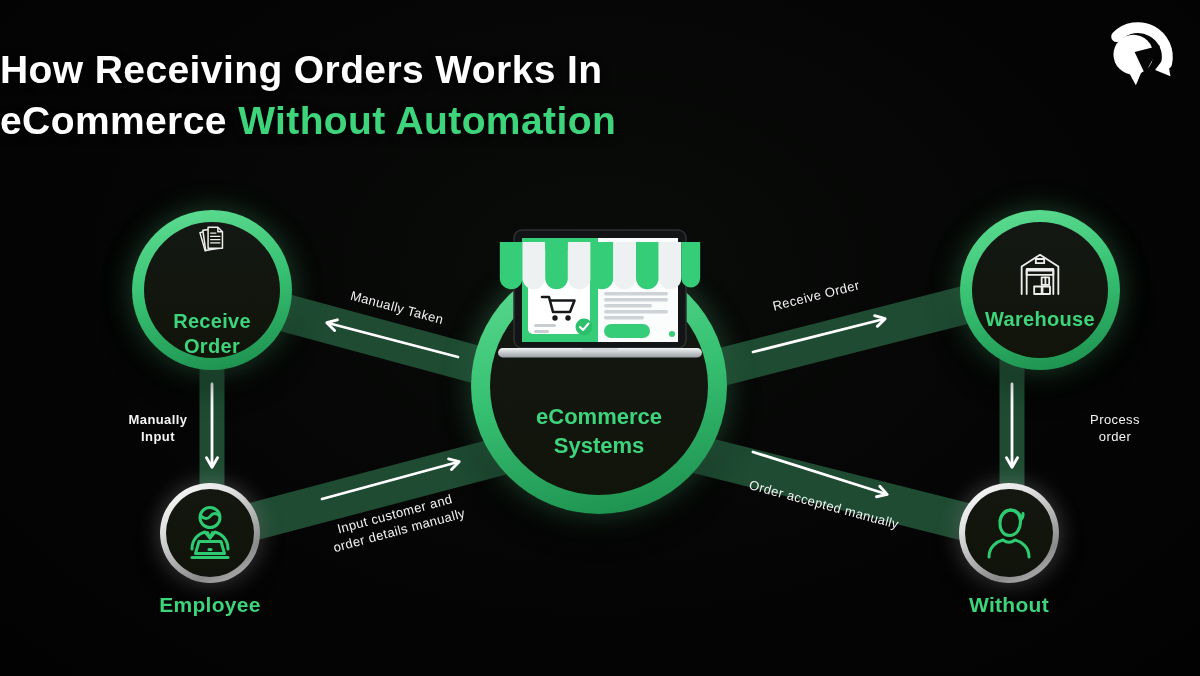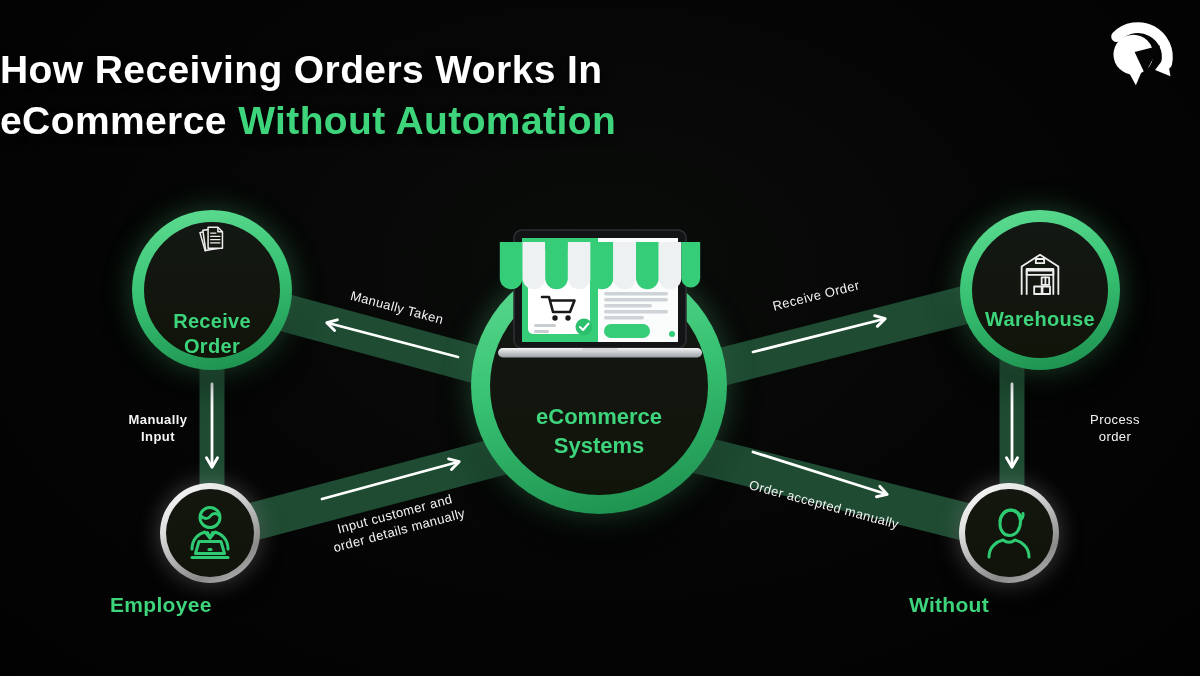--- a/index.html
+++ b/index.html
@@ -41,21 +41,21 @@
   #node-center{
     left:471px;top:258px;width:256px;height:256px;border-width:19px;z-index:2;
     justify-content:flex-start;padding-top:126px;
   }
   #node-employee{left:160px;top:483px;width:100px;height:100px;}
   #node-customer{left:959px;top:483px;width:100px;height:100px;}
   .node-label{color:#3ed47c;font-weight:800;font-size:20px;line-height:1.22;text-align:center;letter-spacing:.3px;}
   .center-label{color:#3ed47c;font-weight:800;font-size:22px;line-height:1.3;text-align:center;}
   .caption{
     position:absolute;z-index:4;color:#3ed47c;font-weight:800;font-size:21px;
-    width:200px;letter-spacing:.3px;
+    text-align:center;width:200px;letter-spacing:.3px;
   }
   #caption-employee{left:110px;top:593px;}
   #caption-customer{left:909px;top:593px;}
   
   .storefront{position:absolute;left:498px;top:224px;width:204px;height:142px;z-index:5;}
   
   .flow-label{
     position:absolute;z-index:4;color:#f4f4f4;font-size:13px;letter-spacing:.4px;
     text-align:center;line-height:1.32;
   }

